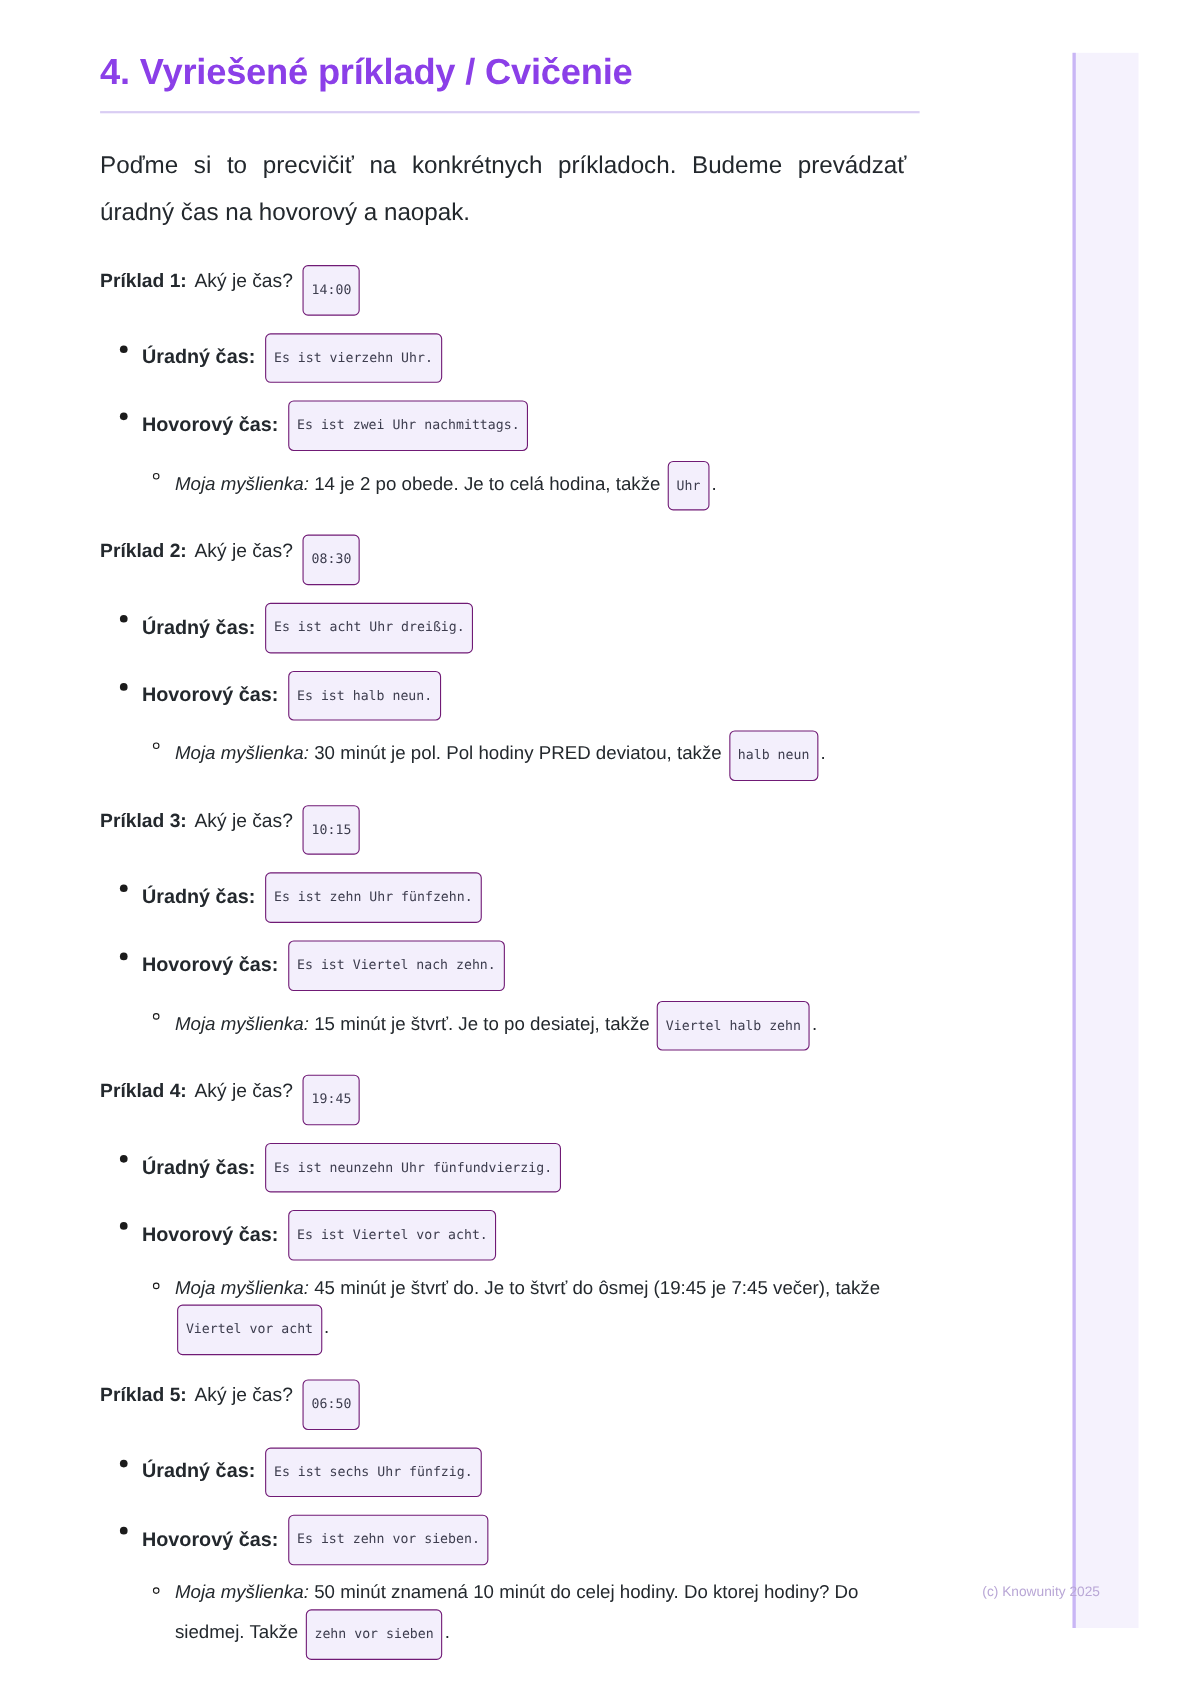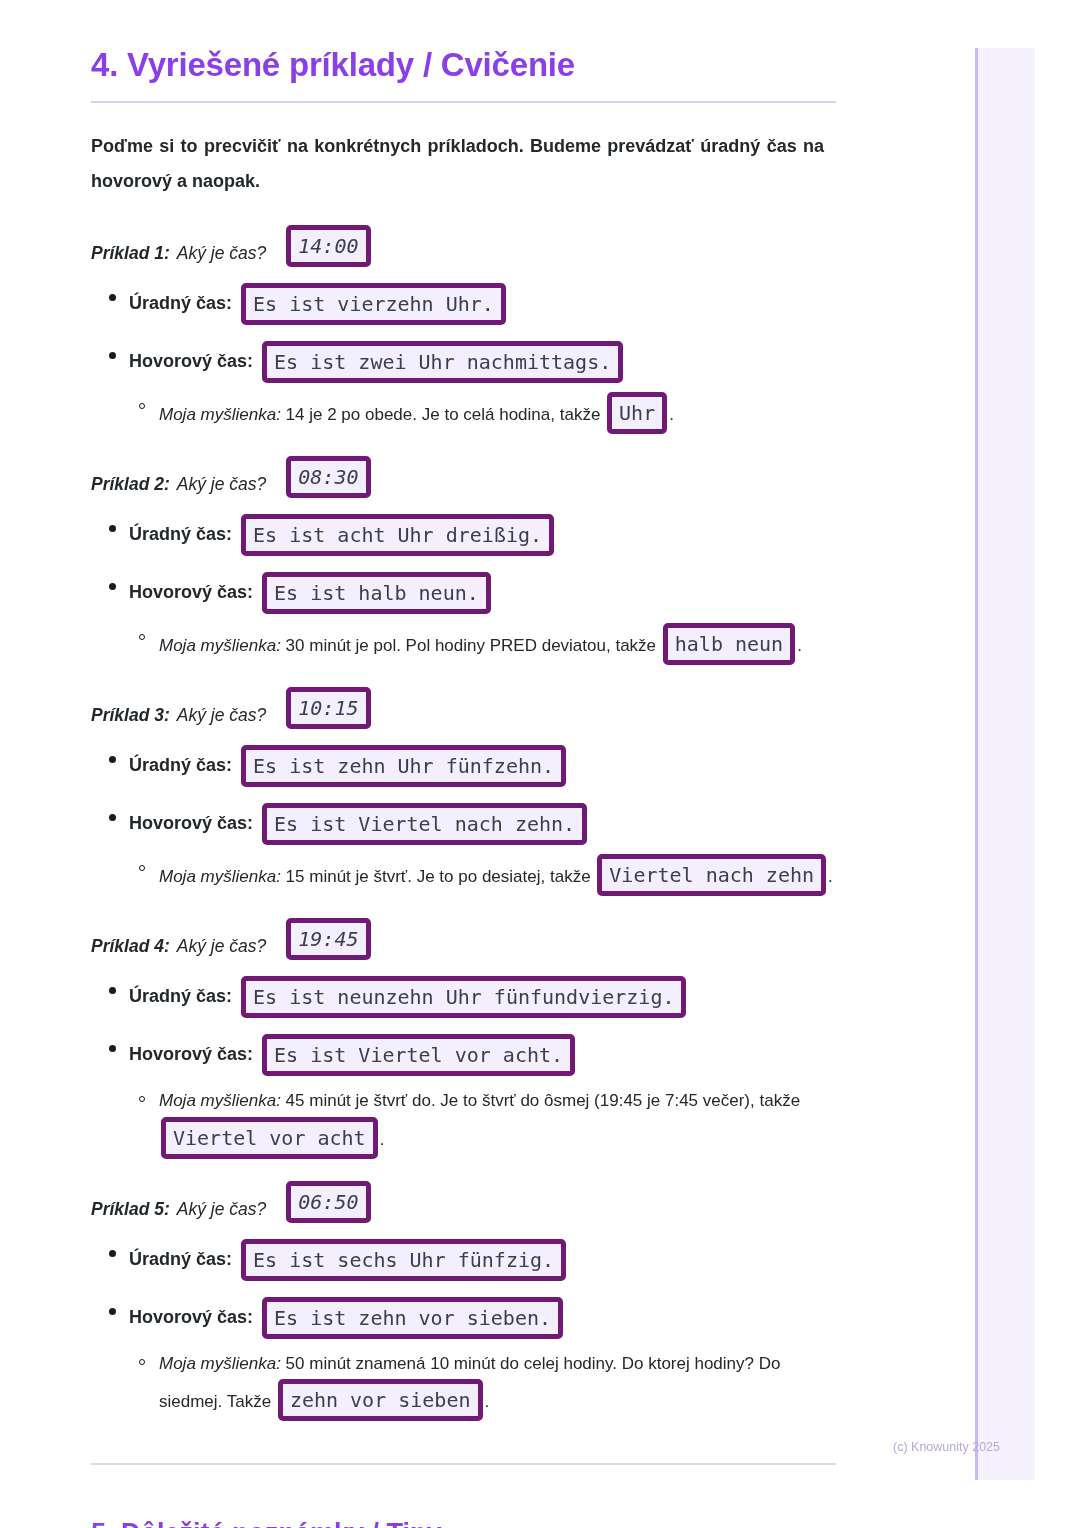--- a/index.html
+++ b/index.html
@@ -51,55 +51,53 @@
     letter-spacing: -0.2px;
   }
   .rule {
     height: 2px;
     background: #d9cdf3;
     margin: 0 0 26px 0;
     width: 100%;
   }
 
   p.intro {
-    font-size: 18px;
+    font-size: 22px;
     line-height: 1.95;
     margin: 0 12px 26px 0;
     text-align: justify;
     color: #23282d;
-    font-weight: bold;
   }
 
   .example-line {
     font-size: 17.5px;
     line-height: 1.6;
     margin: 0 0 6px 0;
     color: #23282d;
     display: flex;
-    align-items: flex-end;
+    align-items: flex-start;
     flex-wrap: wrap;
     gap: 0;
-    font-style: italic;
   }
   .example-line .lbl {
     font-weight: bold;
     margin-right: 7px;
   }
   .example-line .q {
-    margin-right: 20px;
+    margin-right: 9px;
   }
 
   code.chip {
     font-family: "DejaVu Sans Mono", monospace;
-    font-size: 20px;
+    font-size: 12px;
     background: #f3effc;
     color: #3d3d4e;
-    border: 5px solid #701a75;
+    border: 1px solid #701a75;
     border-radius: 5px;
-    padding: 3px 7px;
+    padding: 14px 7px;
     white-space: nowrap;
     line-height: 1.3;
   }
 
   ul.lvl1 {
     list-style: none;
     margin: 10px 0 22px 0;
     padding: 0 0 0 38px;
   }
   ul.lvl1 > li {
@@ -258,21 +256,21 @@
           <span class="strong">Úradný čas:</span>
           <code class="chip">Es ist zehn Uhr fünfzehn.</code>
         </span>
       </li>
       <li>
         <span class="row">
           <span class="strong">Hovorový čas:</span>
           <code class="chip">Es ist Viertel nach zehn.</code>
         </span>
         <ul class="lvl2">
-          <li><em>Moja myšlienka:</em> <span>15 minút je štvrť. Je to po desiatej, takže</span> <code class="chip">Viertel nach zehn</code><span>.</span></li>
+          <li><em>Moja myšlienka:</em> <span>15 minút je štvrť. Je to po desiatej, takže</span> <code class="chip">Viertel halb zehn</code><span>.</span></li>
         </ul>
       </li>
     </ul>
 
     <div class="example-line">
       <span class="lbl">Príklad 4:</span>
       <span class="q">Aký je čas?</span>
       <code class="chip">19:45</code>
     </div>
     <ul class="lvl1">

